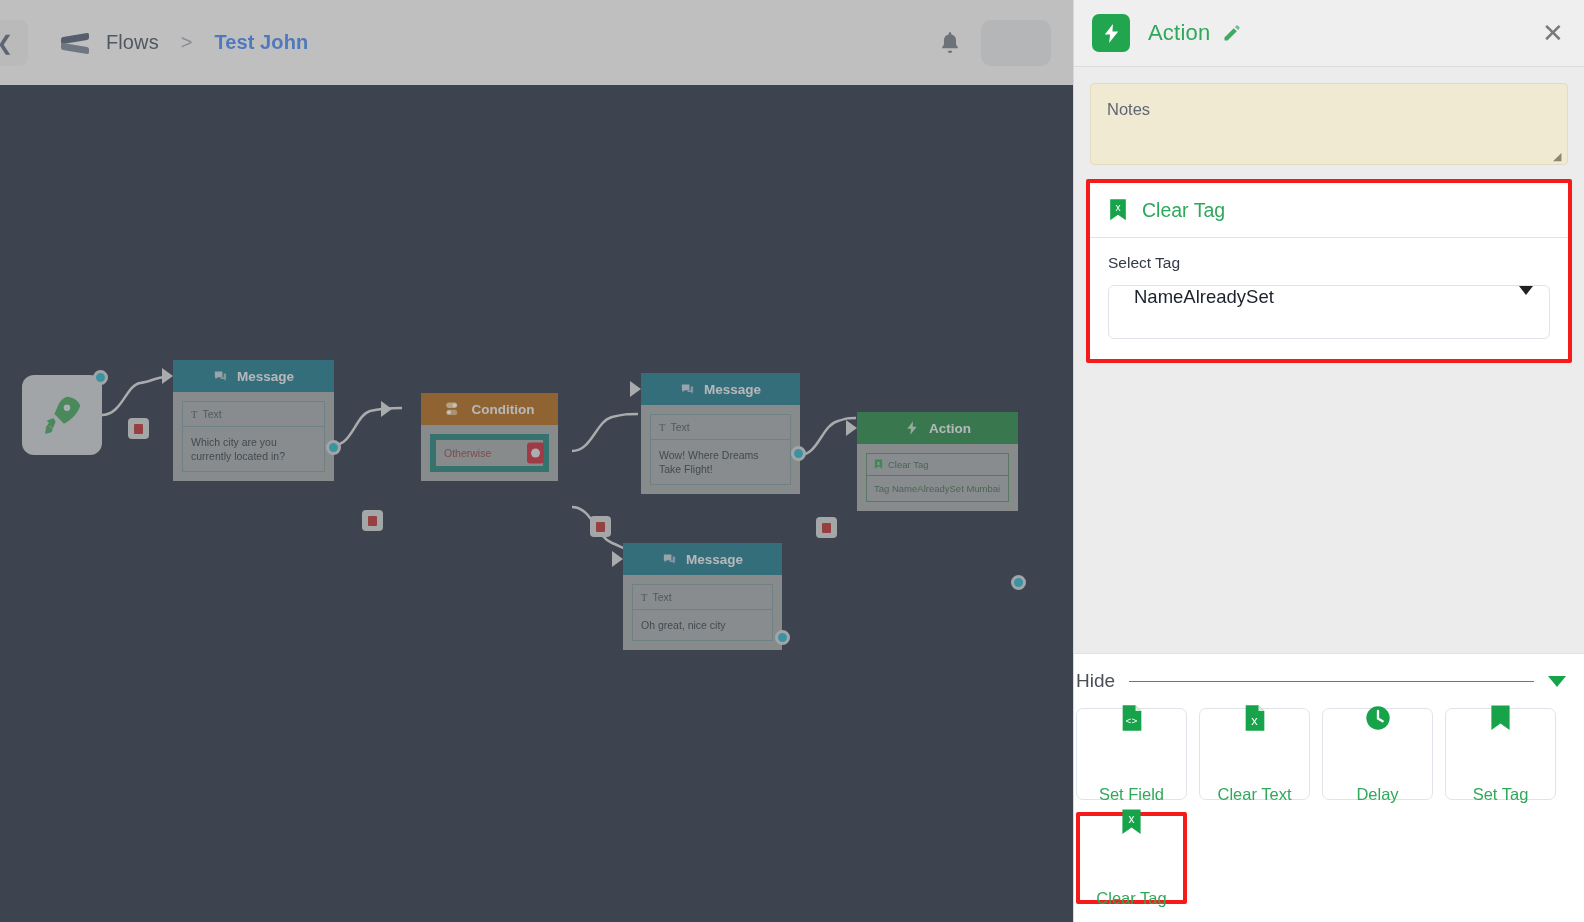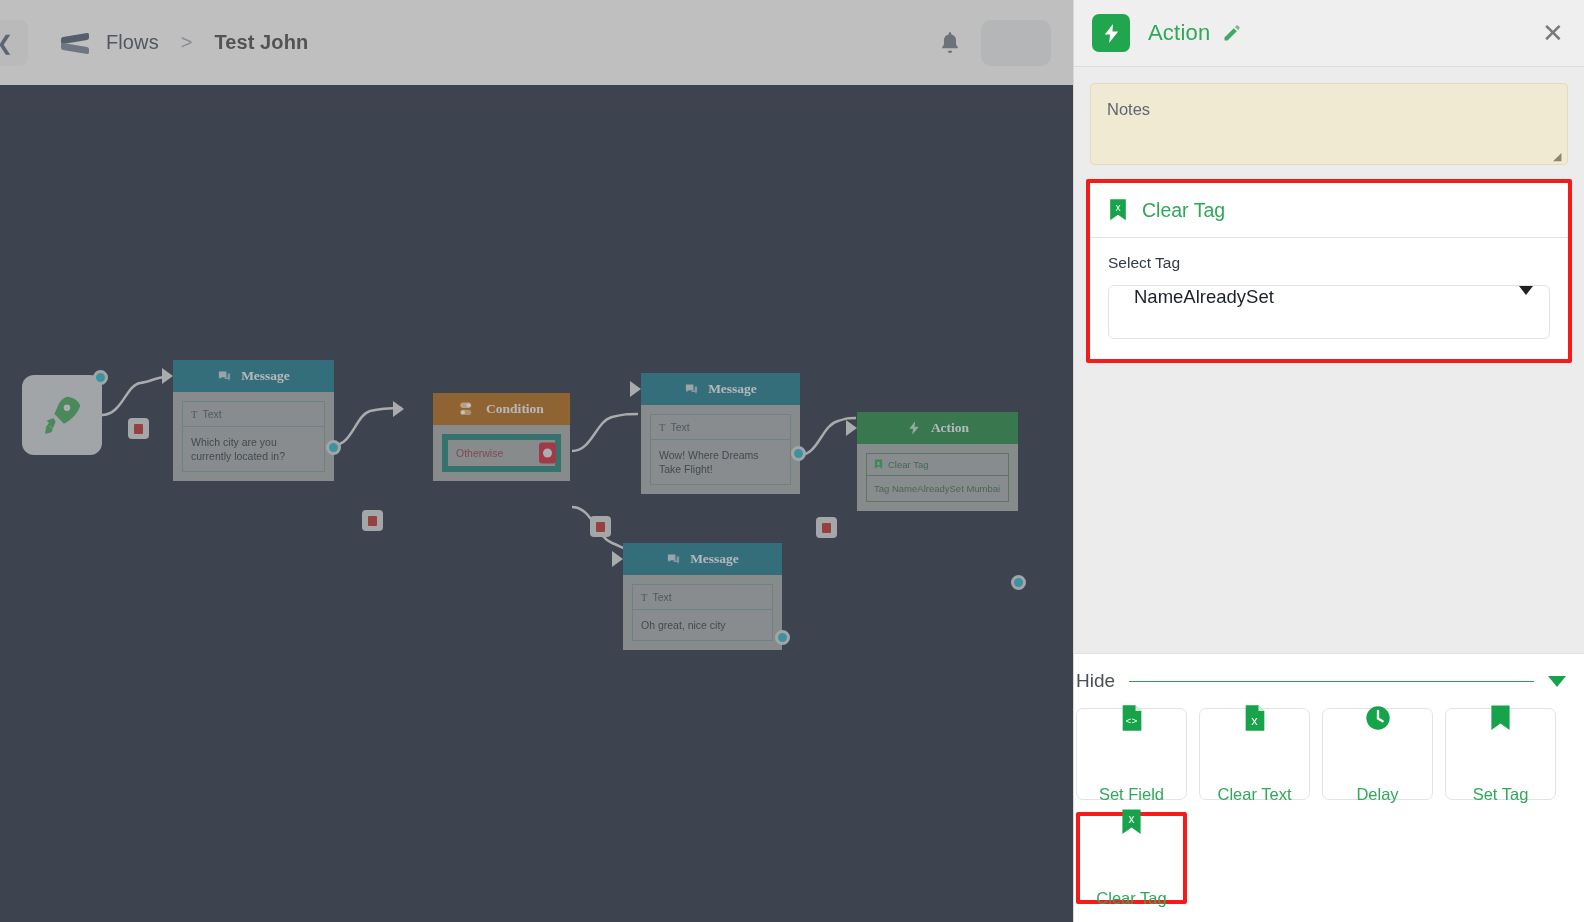--- a/index.html
+++ b/index.html
@@ -28,38 +28,38 @@
   .crumb-logo span {
     position: absolute; left: 3px; width: 28px; height: 7px; background: #46536b;
     border-radius: 2px;
   }
   .crumb-logo span:nth-child(1){ top: 9px; transform: skewY(-9deg); }
   .crumb-logo span:nth-child(2){ top: 19px; transform: skewY(9deg); background:#6f7c92; }
   .crumb-link {
     font-size: 20px; color: #3d4759; margin-left: 14px; letter-spacing: .1px;
   }
   .crumb-sep { font-size: 20px; color: #9aa3b2; margin: 0 22px; }
-  .crumb-current { font-size: 20px; color: #404040; font-weight: bold; letter-spacing: .1px; }
+  .crumb-current { font-size: 20px; color: #3b82f6; font-weight: bold; letter-spacing: .1px; }
   .header-right { margin-left: auto; display: flex; align-items: center; gap: 18px; }
   .bell-icon { width: 26px; height: 28px; position: relative; color: #6b7484; }
   .header-pill {
     width: 70px; height: 46px; border-radius: 10px; background:#e7eaee;
   }
 
   #canvas {
     position: absolute; left: 0; top: 85px; width: 1073px; height: 837px;
     background: #1c2639;
   }
   #edges { position: absolute; left: 0; top: 0; width: 1073px; height: 837px; }
 
   
   .node { position: absolute; }
   .node-head {
     height: 32px; display: flex; align-items: center; justify-content: center;
-    gap: 9px; color: #e9eef3; font-size: 13.5px; font-weight: bold; font-family: Liberation Serif, serif;
+    gap: 9px; color: #e9eef3; font-size: 13.5px; font-weight: bold;
   }
   .node-head.message { background: #0d6e85; }
   .node-head.condition { background: #aa5c08; }
   .node-head.action { background: #13803a; }
   .node-body {
     background: #9aa0a3; padding: 9px; border-top: none;
   }
   .field-box { border: 1px solid #6f8f94; background: rgba(255,255,255,.04); }
   .field-label {
     font-size: 10.5px; color: #3c4a52; padding: 6px 8px;
@@ -264,21 +264,21 @@
             </div>
             <div class="field-value">Which city are you currently located in?</div>
           </div>
         </div>
       </div>
       <div class="out-dot" style="left:326px; top:355px;"></div>
       <div class="del-btn" style="left:362px; top:425px;">
           <i></i>
         </div>
 
-      <div class="node" style="left:404px; top:308px; width:166px;padding-left:29px;">
+      <div class="node" style="left:392px; top:308px; width:166px;padding-left:29px;">
         <div class="arrow-in" style="left:-11px; top:8px;"></div>
         <div class="node-head condition">
           <svg viewBox="0 0 28 24" width="18" height="16">
             <rect x="2" y="2" width="17" height="8.5" rx="4.25" fill="#e8c79a"></rect>
               <circle cx="14.8" cy="6.2" r="3.1" fill="#fff"></circle>
             <rect x="2" y="13" width="17" height="8.5" rx="4.25" fill="#d8ae72"></rect>
               <circle cx="6.2" cy="17.2" r="3.1" fill="#fff"></circle>
           </svg>
           <span>Condition</span>
         </div>

